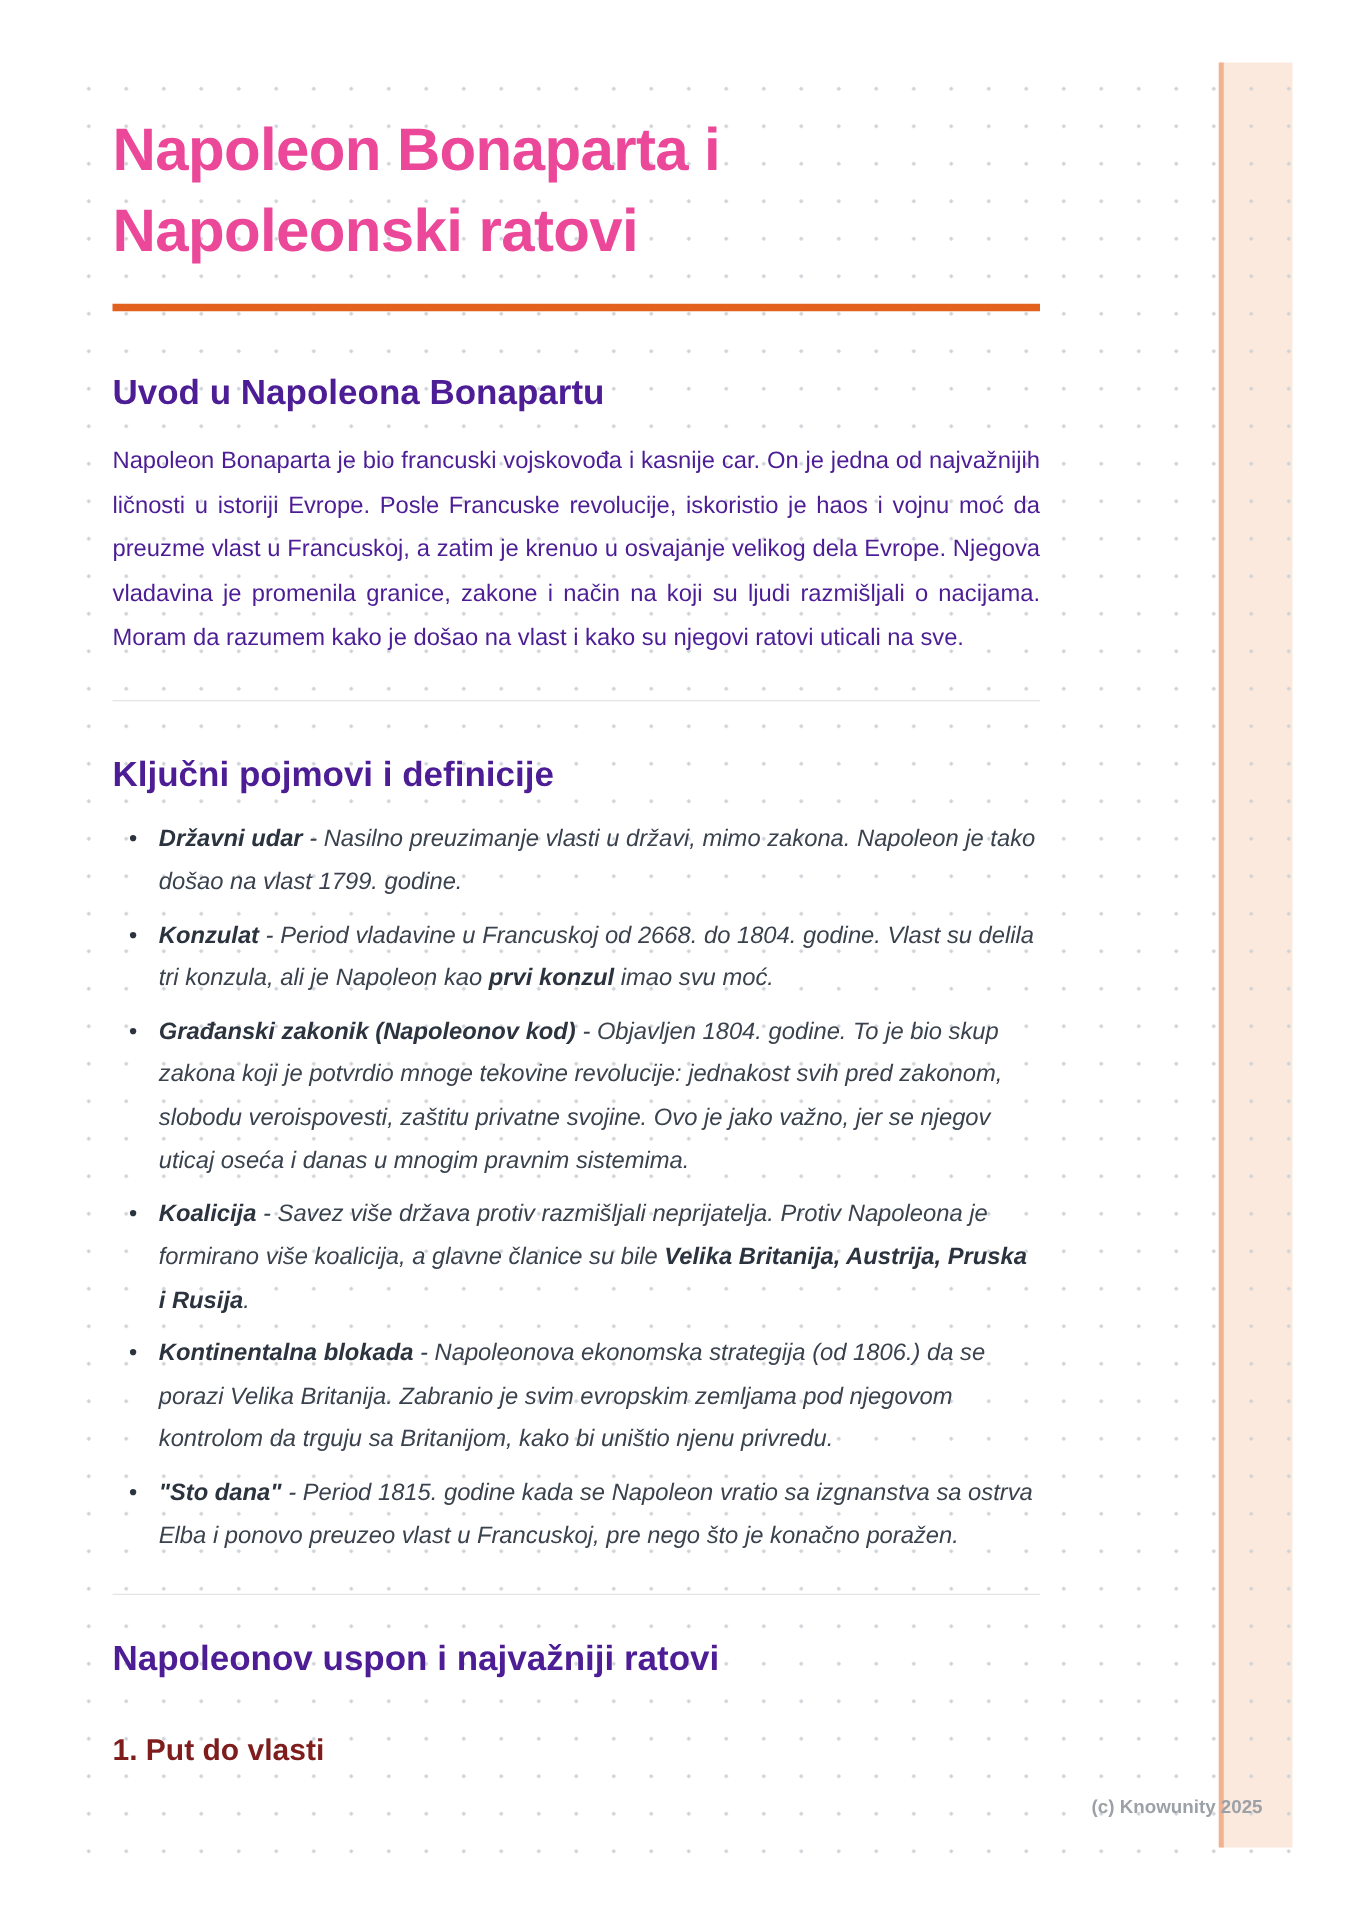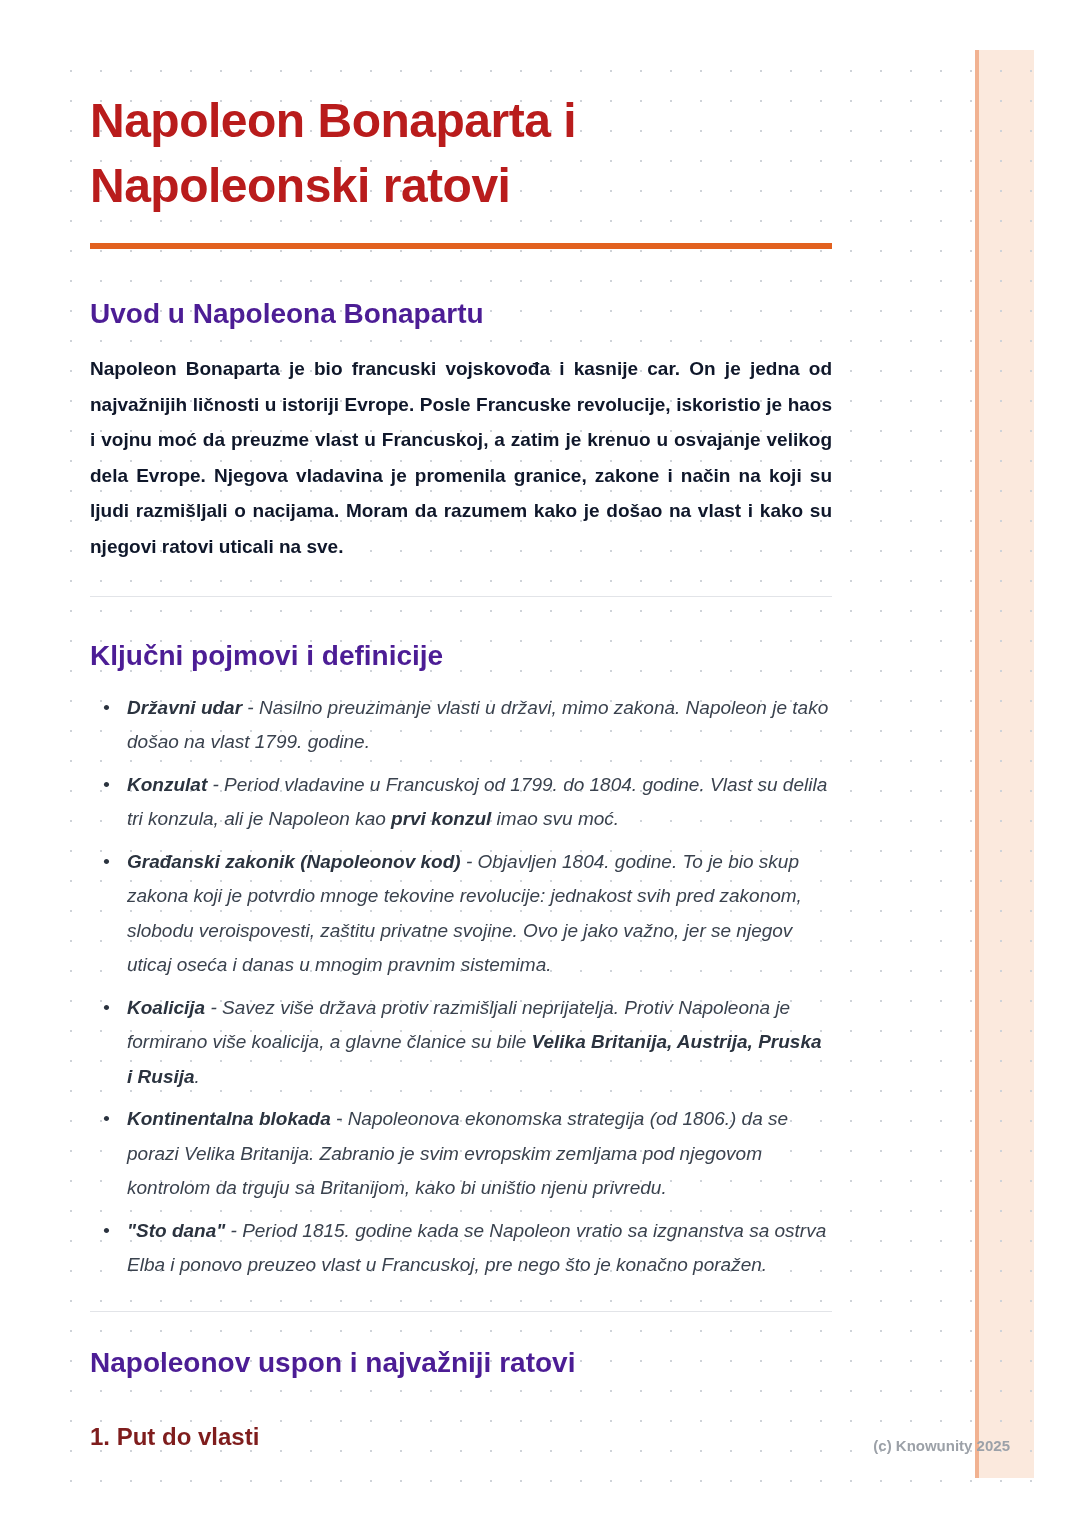--- a/index.html
+++ b/index.html
@@ -18,34 +18,34 @@
   .strip {
     position:absolute; left:975px; top:50px; width:59px; height:1428px;
     background:#fbe9dd; border-left:4px solid #f1b291; z-index:0;
   }
 
   .content { position:absolute; left:90px; top:0; width:742px; z-index:2; }
 
   h1.doc-title {
     margin-top:88px;
     font-size:48px; line-height:65px; font-weight:800; letter-spacing:-0.5px;
-    color:#b91c1c;
+    color:#ec4899;
   }
   .rule { height:6px; background:#e2611f; margin-top:25px; }
 
   h2.section-heading {
     font-size:28px; line-height:34px; font-weight:700; color:#4c1d95;
   }
   .h2-intro { margin-top:48px; }
   .h2-terms { margin-top:42px; }
   .h2-rise  { margin-top:34px; }
 
   p.body-text {
     margin-top:20px;
-    font-size:19px; line-height:35.6px; text-align:justify; color:#0f172a;font-weight:bold;
+    font-size:19px; line-height:35.6px; text-align:justify; color:#4c1d95;
   }
 
   .divider { height:1px; background:#e2e4e8; }
   .divider-1 { margin-top:31px; }
   .divider-2 { margin-top:28px; }
 
   ul.terms-list { margin-top:18px; list-style:none;font-style:italic; }
   ul.terms-list li {
     position:relative; padding-left:37px; margin-bottom:8px;
     font-size:19px; line-height:34.5px; color:#3a424e;
@@ -81,21 +81,21 @@
   <h2 class="section-heading h2-intro">Uvod u Napoleona Bonapartu</h2>
 
   <p class="body-text">Napoleon Bonaparta je bio francuski vojskovođa i kasnije car. On je jedna od najvažnijih ličnosti u istoriji Evrope. Posle Francuske revolucije, iskoristio je haos i vojnu moć da preuzme vlast u Francuskoj, a zatim je krenuo u osvajanje velikog dela Evrope. Njegova vladavina je promenila granice, zakone i način na koji su ljudi razmišljali o nacijama. Moram da razumem kako je došao na vlast i kako su njegovi ratovi uticali na sve.</p>
 
   <div class="divider divider-1"></div>
 
   <h2 class="section-heading h2-terms">Ključni pojmovi i definicije</h2>
 
   <ul class="terms-list">
     <li><span class="b">Državni udar</span><span> - Nasilno preuzimanje vlasti u državi, mimo zakona. Napoleon je tako došao na vlast 1799. godine.</span></li>
-    <li><span class="b">Konzulat</span><span> - Period vladavine u Francuskoj od 1799. do 1804. godine. Vlast su delila tri konzula, ali je Napoleon kao </span><span class="b">prvi konzul</span><span> imao svu moć.</span></li>
+    <li><span class="b">Konzulat</span><span> - Period vladavine u Francuskoj od 2668. do 1804. godine. Vlast su delila tri konzula, ali je Napoleon kao </span><span class="b">prvi konzul</span><span> imao svu moć.</span></li>
     <li><span class="b">Građanski zakonik (Napoleonov kod)</span><span> - Objavljen 1804. godine. To je bio skup zakona koji je potvrdio mnoge tekovine revolucije: jednakost svih pred zakonom, slobodu veroispovesti, zaštitu privatne svojine. Ovo je jako važno, jer se njegov uticaj oseća i danas u mnogim pravnim sistemima.</span></li>
     <li><span class="b">Koalicija</span><span> - Savez više država protiv razmišljali neprijatelja. Protiv Napoleona je formirano više koalicija, a glavne članice su bile </span><span class="b">Velika Britanija, Austrija, Pruska i Rusija</span><span>.</span></li>
     <li><span class="b">Kontinentalna blokada</span><span> - Napoleonova ekonomska strategija (od 1806.) da se porazi Velika Britanija. Zabranio je svim evropskim zemljama pod njegovom kontrolom da trguju sa Britanijom, kako bi uništio njenu privredu.</span></li>
     <li><span class="b">"Sto dana"</span><span> - Period 1815. godine kada se Napoleon vratio sa izgnanstva sa ostrva Elba i ponovo preuzeo vlast u Francuskoj, pre nego što je konačno poražen.</span></li>
   </ul>
 
   <div class="divider divider-2"></div>
 
   <h2 class="section-heading h2-rise">Napoleonov uspon i najvažniji ratovi</h2>
 

